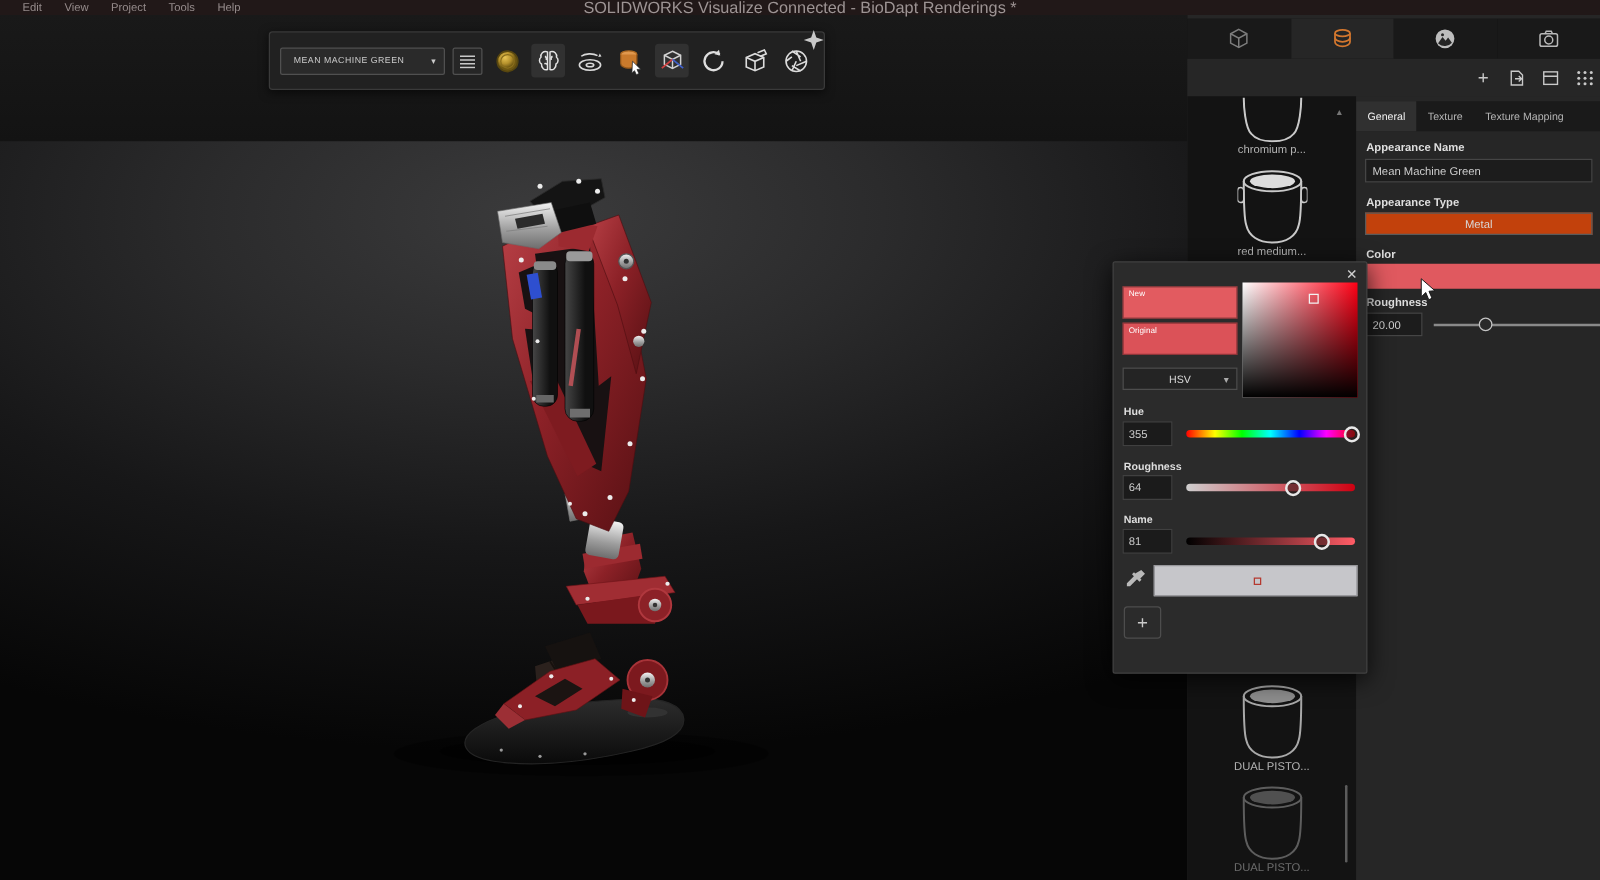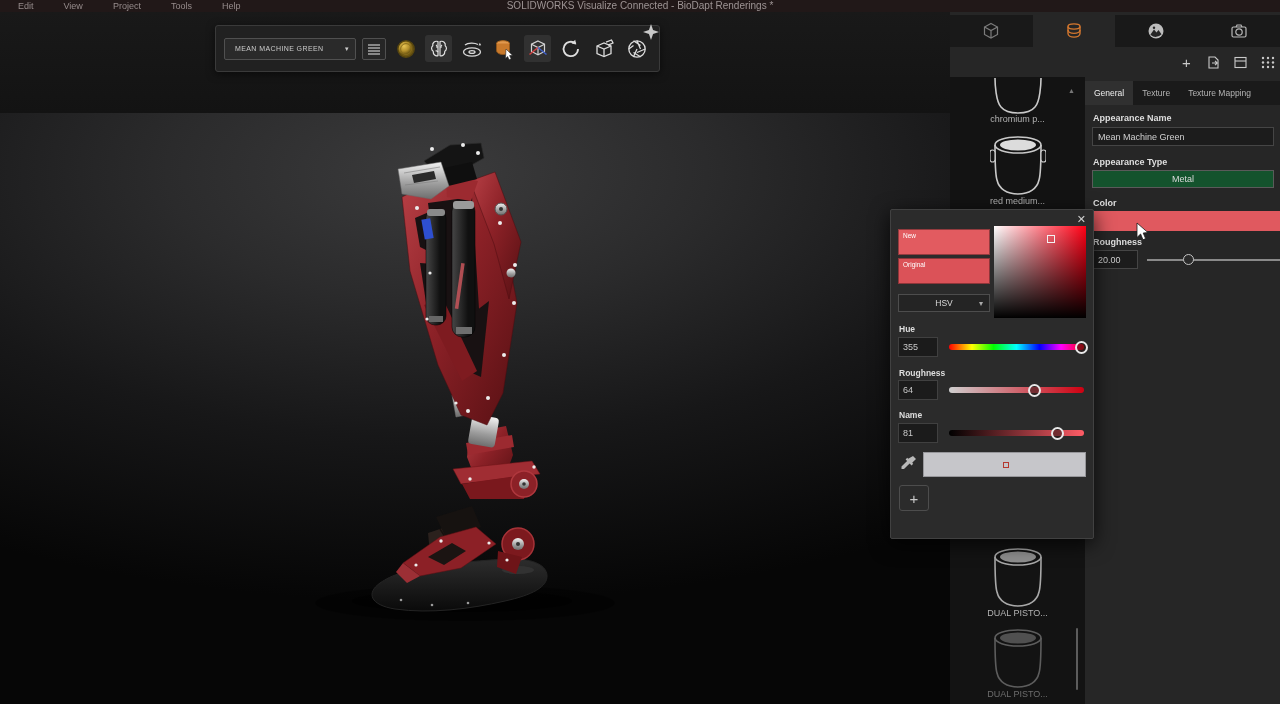--- a/index.html
+++ b/index.html
@@ -4,24 +4,24 @@
 <style>
   * { margin:0; padding:0; box-sizing:border-box; }
   html,body { width:1280px; height:704px; overflow:hidden; background:#0d0d0d;
               font-family:"Liberation Sans", sans-serif; }
   #app { position:relative; width:1080px; height:704px; background:#141414; }
   .abs { position:absolute; }
 
   
   .menubar { left:0; top:0; width:1280px; height:12px; background:#211818;
              display:flex; align-items:center; font-size:9px; color:#958b8b; z-index:5; }
-  .menubar span.mi { margin-left:30px; }
+  .menubar span.mi { margin-left:18px; }
   .menubar span.mi:first-child { margin-left:18px; }
   .win-title { position:absolute; left:50%; transform:translateX(-50%); top:0; height:12px;
-               line-height:12px; font-size:10px; color:#9d9494; white-space:nowrap; }
+               line-height:12px; font-size:13px; color:#9d9494; white-space:nowrap; }
 
   
   .topzone { left:0; top:12px; width:950px; height:101px; background:linear-gradient(#191919,#131313); }
   .toolbar { left:215px; top:13px; width:445px; height:47px; background:#212121;
              border:1px solid #3a3a3a; border-radius:3px; box-shadow:0 2px 8px rgba(0,0,0,.55);
              display:flex; align-items:center; padding:0 8px; gap:6px; }
   .preset-dd { width:132px; height:22px; background:#2a2a2a; border:1px solid #505050; border-radius:2px;
                display:flex; align-items:center; font-size:7px; letter-spacing:.4px; color:#cbcbcb;
                padding:0 6px 0 10px; justify-content:space-between; }
   .list-btn { width:24px; height:22px; border:1px solid #505050; border-radius:2px;
@@ -49,21 +49,21 @@
   .vscroll { position:absolute; left:126px; top:551px; width:2px; height:62px; background:#5c5c5c; border-radius:1px; }
 
   .props { left:135px; top:65px; width:195px; height:627px; background:#262626; color:#d9d9d9;text-decoration:underline; }
   .ptabs { position:absolute; left:0; top:4px; width:195px; height:24px; background:#1a1a1a;
            display:flex; font-size:8.5px; color:#b4b4b4; }
   .ptabs .pt { padding:0 9px; display:flex; align-items:center; white-space:nowrap; }
   .ptabs .pt.active { background:#303030; color:#efefef; }
   .flabel { position:absolute; font-size:9px; font-weight:bold; color:#dedede; }
   .finput { position:absolute; background:#1c1c1c; border:1px solid #454545; color:#cfcfcf;
             font-size:9px; padding:0 5px; font-family:"Liberation Sans",sans-serif; }
-  .metal-btn { position:absolute; left:7px; top:93px; width:182px; height:18px; background:#14532d;
+  .metal-btn { position:absolute; left:7px; top:93px; width:182px; height:18px; background:#c2410c;
                border:1px solid #5a5a5a; font-size:9px; color:#d9d9d9; display:flex;
                align-items:center; justify-content:center; }
   .color-bar { position:absolute; left:5px; top:134px; width:190px; height:20px; }
   .collapse { position:absolute; left:-4px; top:130px; font-size:14px; color:#c2c2c2; }
   .slider { position:absolute; height:19px; }
   .slider .track { position:absolute; left:0; right:0; top:8.5px; height:2px; background:#8a8a8a; }
   .slider .knob { position:absolute; top:4px; width:11px; height:11px; border:1.5px solid #c4c4c4;
                   border-radius:50%; background:#2a2a2a; margin-left:-5.5px; }
 
   

